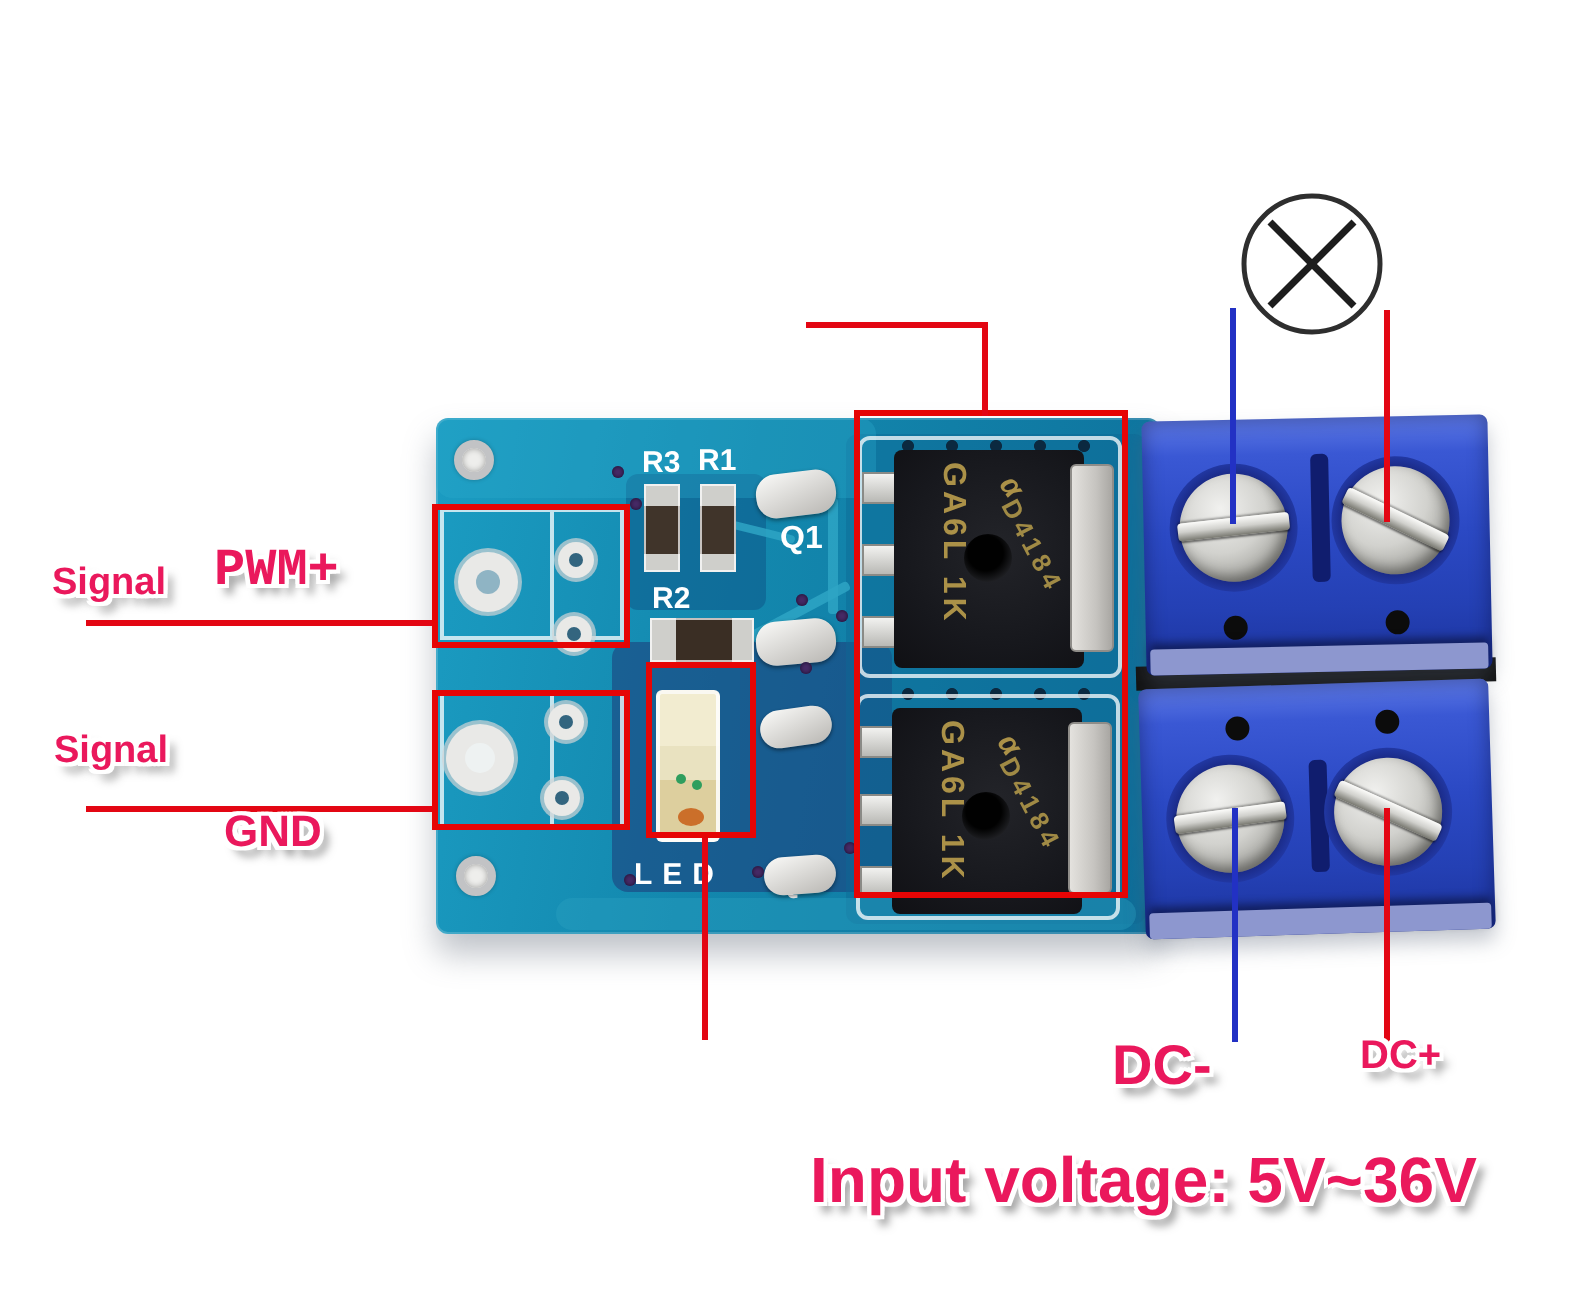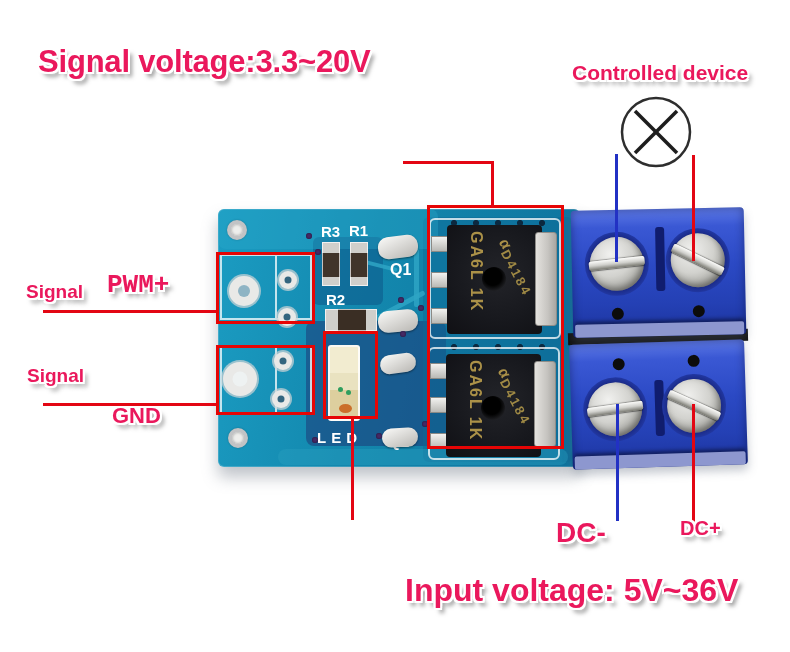--- a/index.html
+++ b/index.html
@@ -314,22 +314,20 @@
   <div class="annline red l-pwm"></div>
   <div class="annline red l-gnd"></div>
   <div class="annline red l-dual-h"></div>
   <div class="annline red l-dual-v"></div>
   <div class="annline red l-led"></div>
   <div class="annline blue l-blue-top"></div>
   <div class="annline red l-red-top"></div>
   <div class="annline blue l-blue-bot"></div>
   <div class="annline red l-red-bot"></div>
 
-  <div class="plabel lbl-title">Signal voltage:3.3~20V</div>
-  <div class="plabel lbl-controlled">Controlled device</div>
   <div class="plabel lbl-signal1">Signal</div>
   <div class="plabel lbl-pwm">PWM+</div>
   <div class="plabel lbl-signal2">Signal</div>
   <div class="plabel lbl-gnd">GND</div>
   <div class="plabel lbl-dcm">DC-</div>
   <div class="plabel lbl-dcp">DC+</div>
   <div class="plabel lbl-input">Input voltage: 5V~36V</div>
 
 </div>
 

